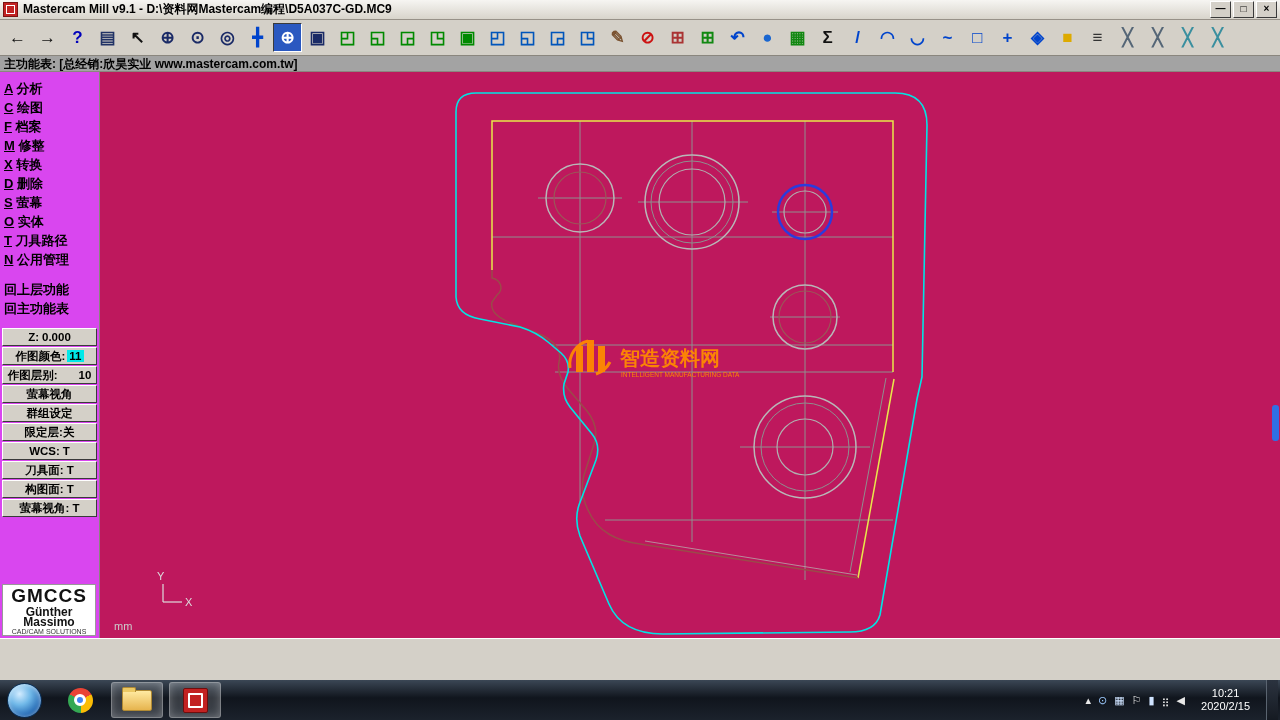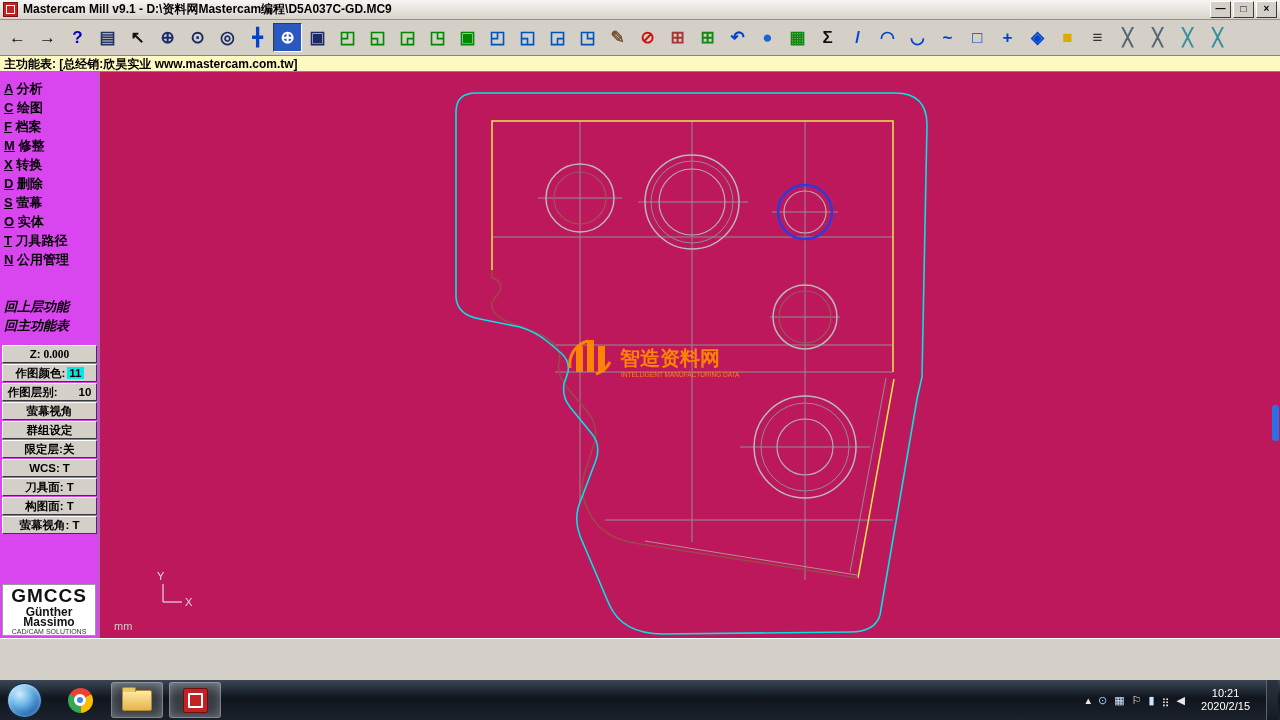--- a/index.html
+++ b/index.html
@@ -17,31 +17,31 @@
     font-size:10px;line-height:13px;text-align:center;margin-left:2px;font-weight:bold;color:#000;cursor:default;}
 
   
   .toolbar{position:absolute;top:20px;left:0;right:0;height:36px;background:#d4d0c8;
     border-bottom:1px solid #8a867e;display:flex;align-items:center;padding:0 3px;gap:1px;box-sizing:border-box;}
   .tb-btn{width:27px;height:27px;flex:0 0 auto;display:flex;align-items:center;justify-content:center;
     font-size:17px;font-weight:bold;border:1px solid #d4d0c8;cursor:default;user-select:none;}
   .tb-btn.selected{border-color:#3a3a3a #fff #fff #3a3a3a;}
 
   
-  .menu-header{position:absolute;top:56px;left:0;right:0;height:16px;background:#fef9c3;
+  .menu-header{position:absolute;top:56px;left:0;right:0;height:16px;background:#a3a3a3;
     font-size:12px;font-weight:bold;color:#000;padding-left:4px;line-height:16px;
     border-bottom:1px solid #8a867e;box-sizing:border-box;white-space:nowrap;}
 
   
   .content{position:absolute;top:72px;left:0;width:1280px;height:566px;}
   .sidebar{position:absolute;left:0;top:0;width:100px;height:100%;background:#d946ef;
     border-right:1px solid #8a867e;box-sizing:border-box;}
   .menu-list{padding-top:8px;}
   .menu-item{padding:0 4px;height:19px;line-height:18px;font-size:13px;font-weight:bold;color:#000;white-space:nowrap;cursor:default;}
-  .nav-list{margin-top:28px;font-style:italic;}
+  .nav-list{margin-top:11px;}
   .status-list{margin-top:9px;}
   .status-btn{margin:1px 2px;height:16px;background:#d4d0c8;border:1px solid;border-color:#fff #3a3a3a #3a3a3a #fff;
     font-size:11.5px;font-weight:bold;color:#000;display:flex;align-items:center;justify-content:center;
     white-space:nowrap;overflow:hidden;cursor:default;}
   .hl{background:#00e8e8;padding:0 2px;margin-left:2px;}
   .logo-box{position:absolute;left:2px;right:3px;bottom:2px;height:50px;background:#fff;
     border:1px solid #999;text-align:center;overflow:hidden;}
   .logo-title{font-size:19px;font-weight:bold;letter-spacing:1px;line-height:22px;color:#111;}
   .logo-line1{font-size:12px;font-weight:bold;line-height:10px;color:#111;}
   .logo-line2{font-size:7px;line-height:9px;color:#333;}
@@ -156,21 +156,21 @@
           <div class="menu-item"><u>T</u> 刀具路径</div>
           <div class="menu-item"><u>N</u> 公用管理</div>
         </div>
       <div class="nav-list">
           <div class="menu-item">回上层功能</div>
           <div class="menu-item">回主功能表</div>
         </div>
       <div class="status-list">
           <div class="status-btn">
             <span>Z:</span>
-            <span style="margin-left: 3px; font-family: Liberation Serif, serif;">0.000</span>
+            <span style="margin-left: 3px;">0.000</span>
           </div>
           <div class="status-btn">
             <span>作图颜色:</span>
             <span class="hl">11</span>
           </div>
           <div class="status-btn">
             <span>作图层别:</span>
             <span style="margin-left: 21px;">10</span>
           </div>
           <div class="status-btn">

